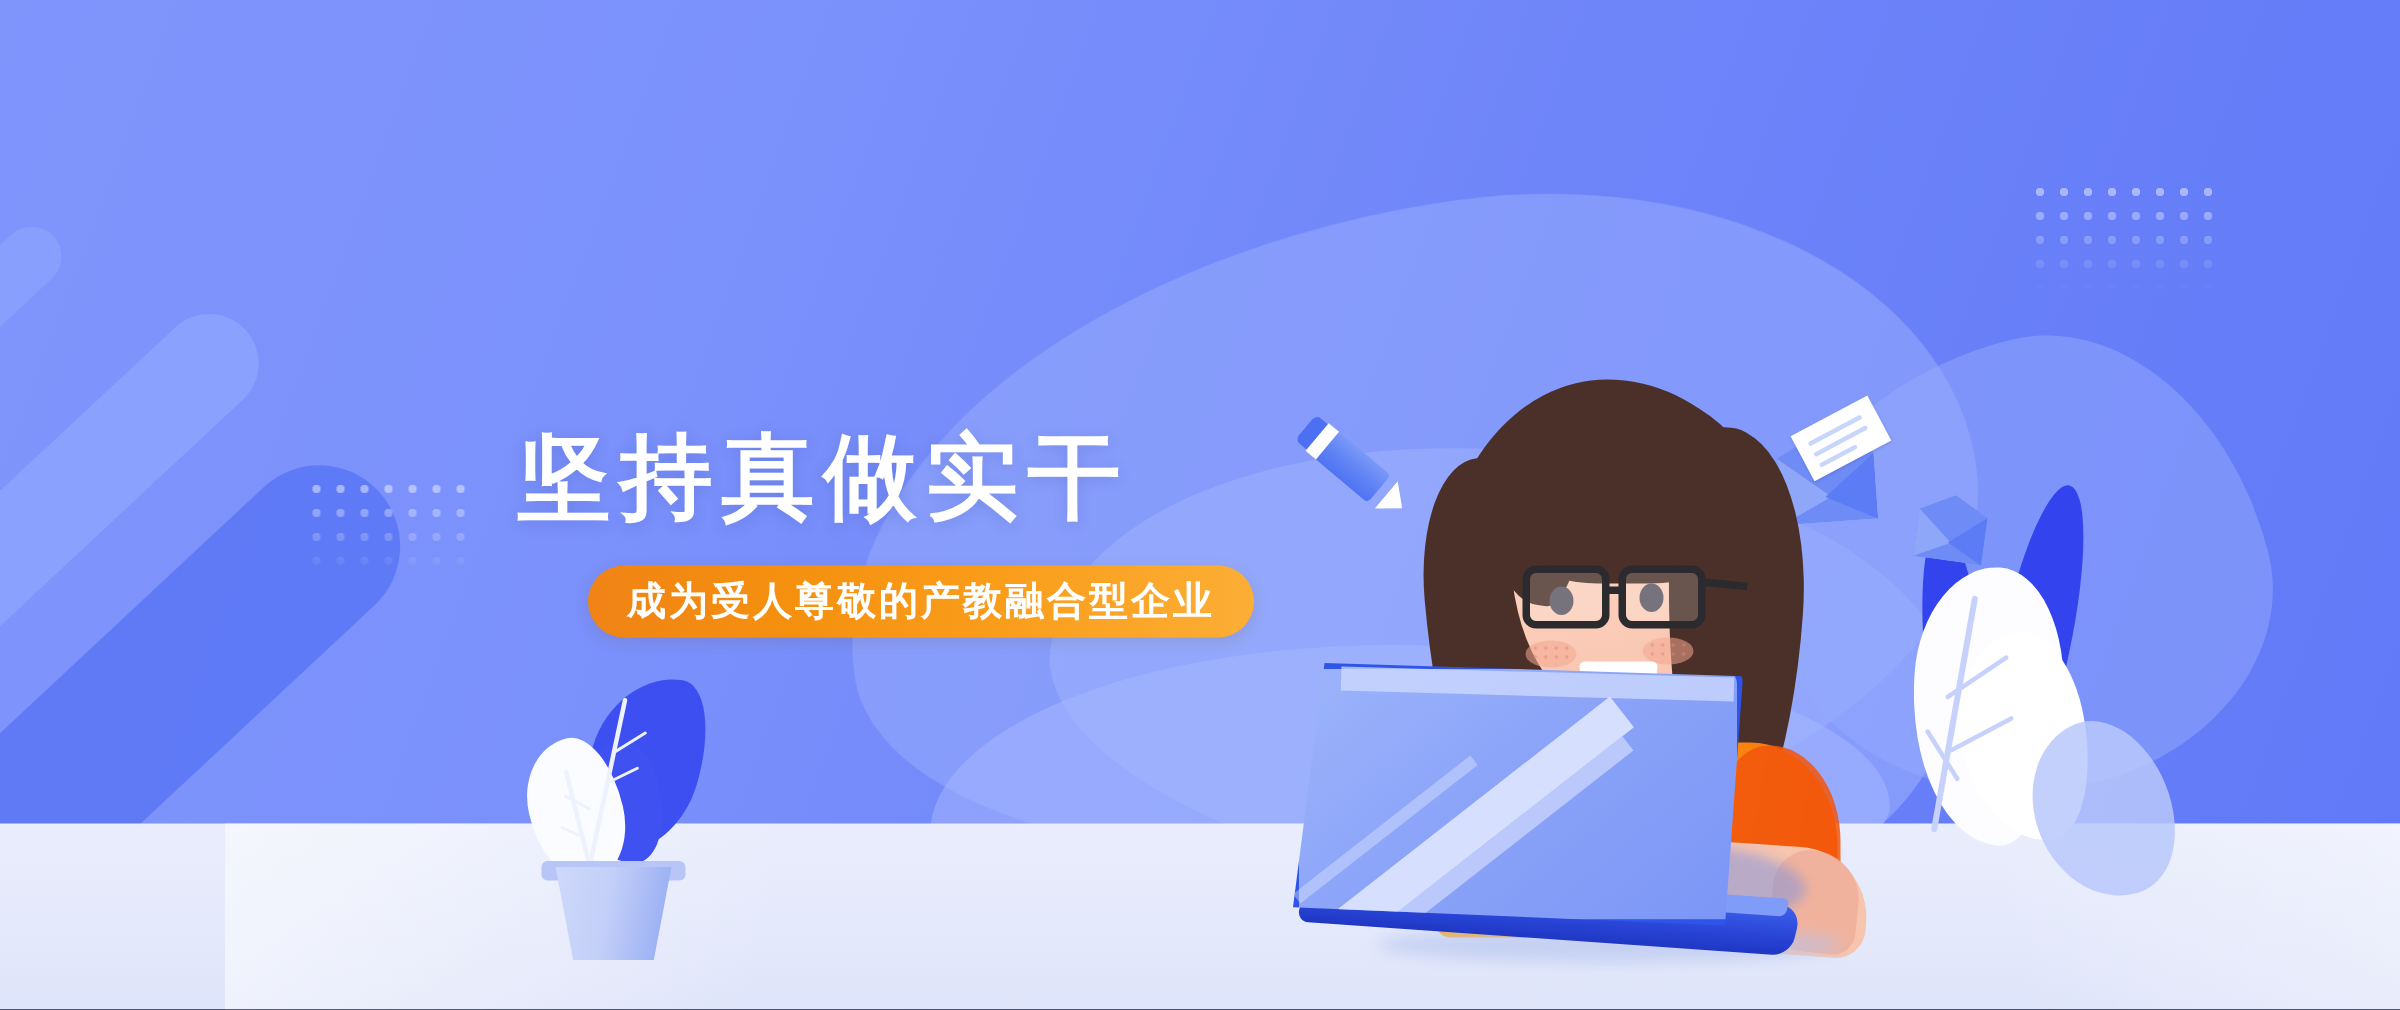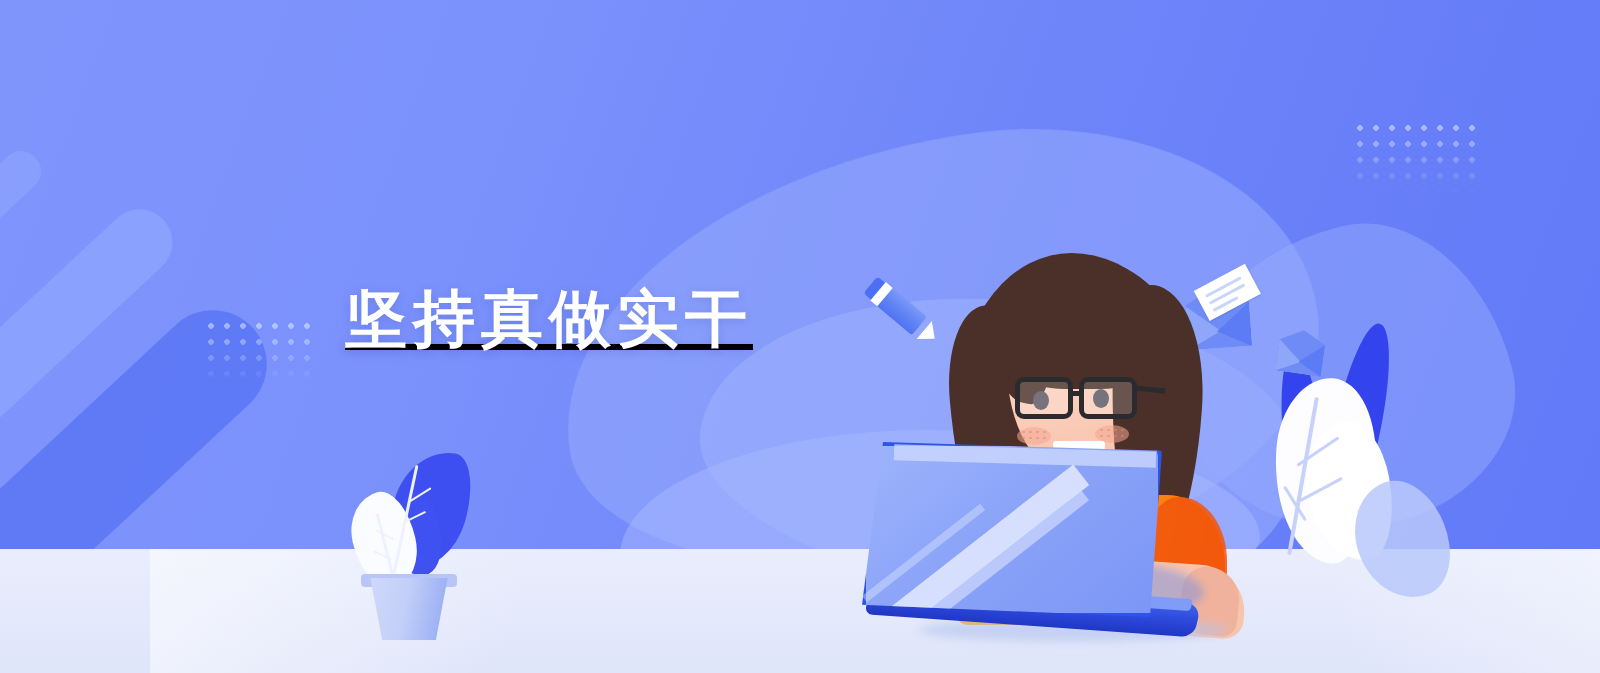--- a/index.html
+++ b/index.html
@@ -363,21 +363,21 @@
     background:#b7c5ee; opacity:.65; border-radius:50%;
     filter:blur(5px);
   }
   .arm-shadow{
     position:absolute; left:214px; top:122px; width:128px; height:46px;
     background:#6f8ce8; opacity:.45; border-radius:50%; filter:blur(4px);
     transform:rotate(6deg);
   }
 
   
-  .copy{ position:absolute; left:345px; top:286px;text-decoration:underline; }
+  .copy{ position:absolute; left:345px; top:286px; }
   .headline{
     color:#ffffff;
     font-size:62px;
     font-weight:bold;
     letter-spacing:6px;
     line-height:1.08;
     text-shadow:0 2px 10px rgba(40,60,150,.18);
     white-space:nowrap;
   }
   .subbadge{
@@ -515,15 +515,16 @@
     <div class="lid">
       <div class="lid-top-band"></div>
       <div class="lid-stripe stripe-c"></div>
       <div class="lid-stripe stripe-a"></div>
       <div class="lid-stripe stripe-b"></div>
     </div>
   </div>
 
   <div class="copy">
     <div class="headline">坚持真做实干</div>
+    <div class="subbadge">成为受人尊敬的产教融合型企业</div>
   </div>
 
 </div>
 
 </body></html>

